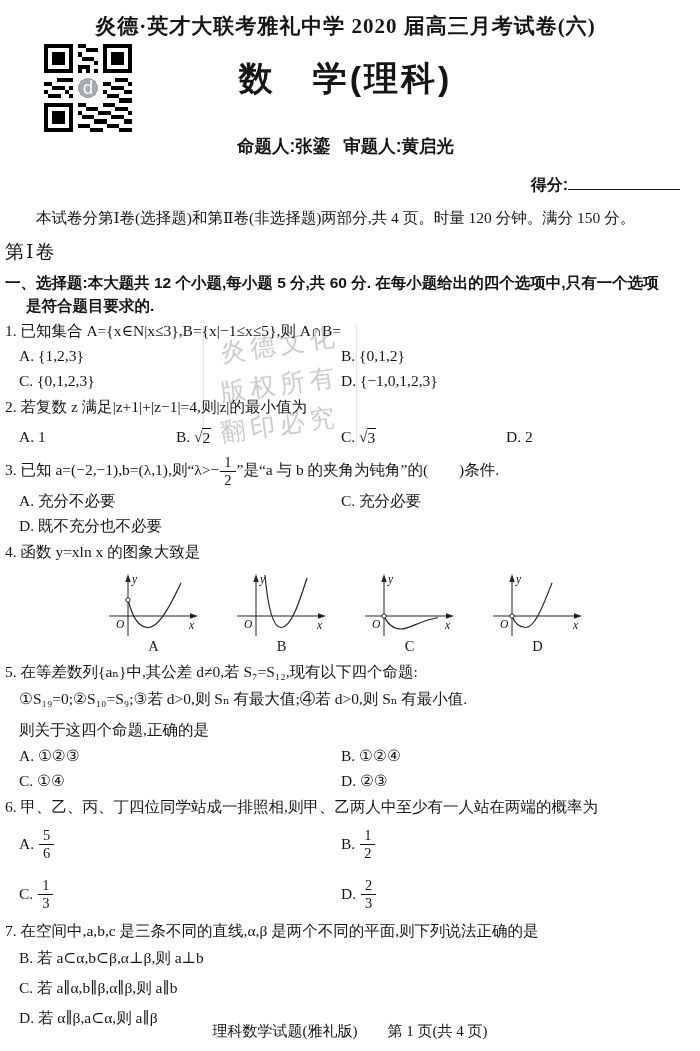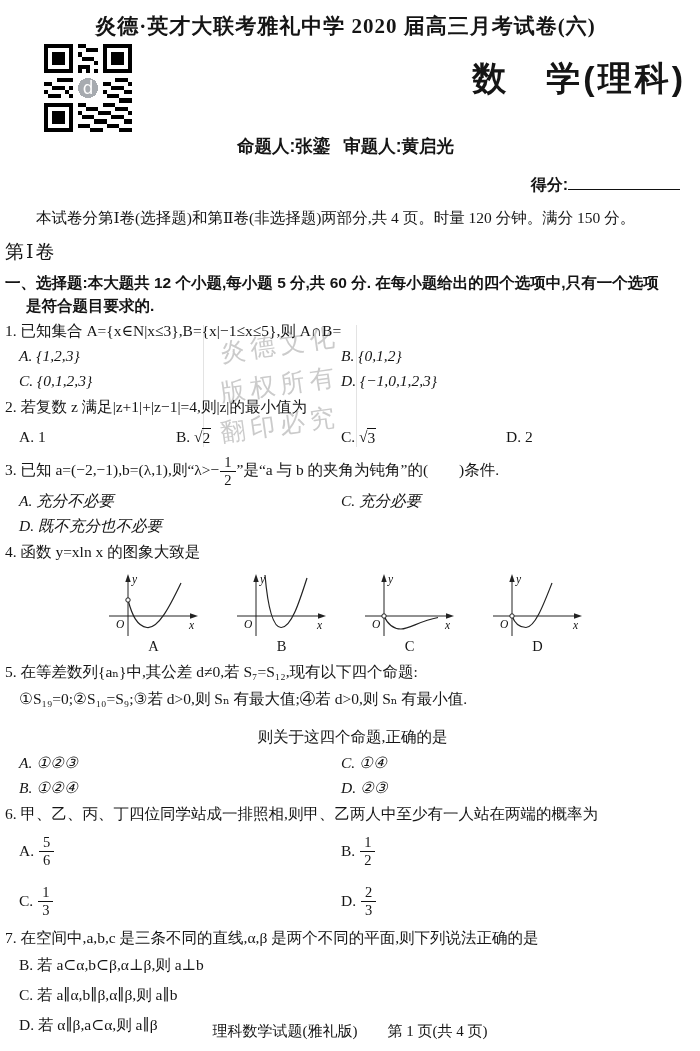--- a/index.html
+++ b/index.html
@@ -4,32 +4,32 @@
 <style>
   html,body{margin:0;padding:0;}
   body{
     width:700px;height:1051px;background:#fff;color:#151515;position:relative;overflow:hidden;
     font-family:"Liberation Serif","DejaVu Serif",serif;font-size:15.5px;
   }
   .hei{font-family:"Liberation Sans","DejaVu Sans",sans-serif;font-weight:700;}
   .page{padding:4px 14px 0 5px;position:relative;}
   .exam-series{text-align:center;font-size:21px;font-weight:700;margin:8px 0 0 0;letter-spacing:1px;}
   .qr{position:absolute;left:44px;top:44px;}
-  .main-title{text-align:right;font-size:34px;margin-top:16px;line-height:44px;letter-spacing:3px;}
+  .main-title{text-align:center;font-size:34px;margin-top:16px;line-height:44px;letter-spacing:3px;}
   .persons{text-align:center;font-size:17.5px;margin-top:34px;}
   .persons span{margin:0 4px;}
   .score-row{text-align:right;padding-right:6px;margin-top:17px;font-size:16px;font-weight:700;
     font-family:"Liberation Sans","DejaVu Sans",sans-serif;}
   .score-line{display:inline-block;width:112px;border-bottom:1.5px solid #111;height:13px;}
   .intro{margin-top:12px;text-indent:2em;}
   .part-title{text-align:left;font-size:19px;margin-top:10px;letter-spacing:2px;}
   .sec-head{margin-top:6px;font-size:15.5px;line-height:23px;}
   .sec-head .l2{padding-left:21px;}
   .stem{line-height:24px;margin-top:2px;}
-  .opts2{display:grid;grid-template-columns:322px auto;padding-left:14px;line-height:25px;font-style:italic;}
+  .opts2{display:grid;grid-template-columns:322px auto;padding-left:14px;line-height:25px;}
   .opts4{display:grid;grid-template-columns:157px 165px 165px auto;padding-left:14px;
     align-items:center;margin:3px 0;height:30px;}
   .optlist{padding-left:14px;line-height:30px;}
   .frac{display:inline-flex;flex-direction:column;align-items:center;vertical-align:middle;
     line-height:1.05;font-size:14.5px;margin:0 1px;}
   .frac .fnum{padding:0 4px 1px;}
   .frac .fden{border-top:1px solid #111;padding:1px 4px 0;}
   .q6opts{display:grid;grid-template-columns:322px auto;padding-left:14px;row-gap:8px;margin-top:4px;}
   .q6opts .cell{display:flex;align-items:center;gap:4px;height:42px;}
   .sqrt{display:inline-flex;align-items:flex-start;}
@@ -274,25 +274,25 @@
         <text x="10" y="58">O</text>
         <path class="curve" d="M22,46 C25,54 29,57.5 36,57.5 C45,57 53,36 62,13"></path>
         <circle class="ocirc" cx="22" cy="46" r="2.2"></circle>
       </svg>
       <div class="graph-label">D</div>
     </div>
   </div>
 
   <div class="stem" style="margin-top:4px;line-height:27px;">5. 在等差数列{aₙ}中,其公差 d≠0,若 S₇=S₁₂,现有以下四个命题:</div>
   <div class="stem" style="padding-left:14px;line-height:27px;margin-top:0;">①S₁₉=0;②S₁₀=S₉;③若 d&gt;0,则 Sₙ 有最大值;④若 d&gt;0,则 Sₙ 有最小值.</div>
-  <div class="stem" style="padding-left:14px;line-height:27px;margin-top:11px;text-align:center;">则关于这四个命题,正确的是</div>
+  <div class="stem" style="padding-left:14px;line-height:27px;margin-top:4px;">则关于这四个命题,正确的是</div>
   <div class="opts2">
     <span>A. ①②③</span>
+    <span>B. ①②④</span>
     <span>C. ①④</span>
-    <span>B. ①②④</span>
     <span>D. ②③</span>
   </div>
 
   <div class="stem">6. 甲、乙、丙、丁四位同学站成一排照相,则甲、乙两人中至少有一人站在两端的概率为</div>
   <div class="q6opts">
     <span class="cell">
         <span>A.</span>
         <span class="frac">
           <span class="fnum">5</span>
           <span class="fden">6</span>

